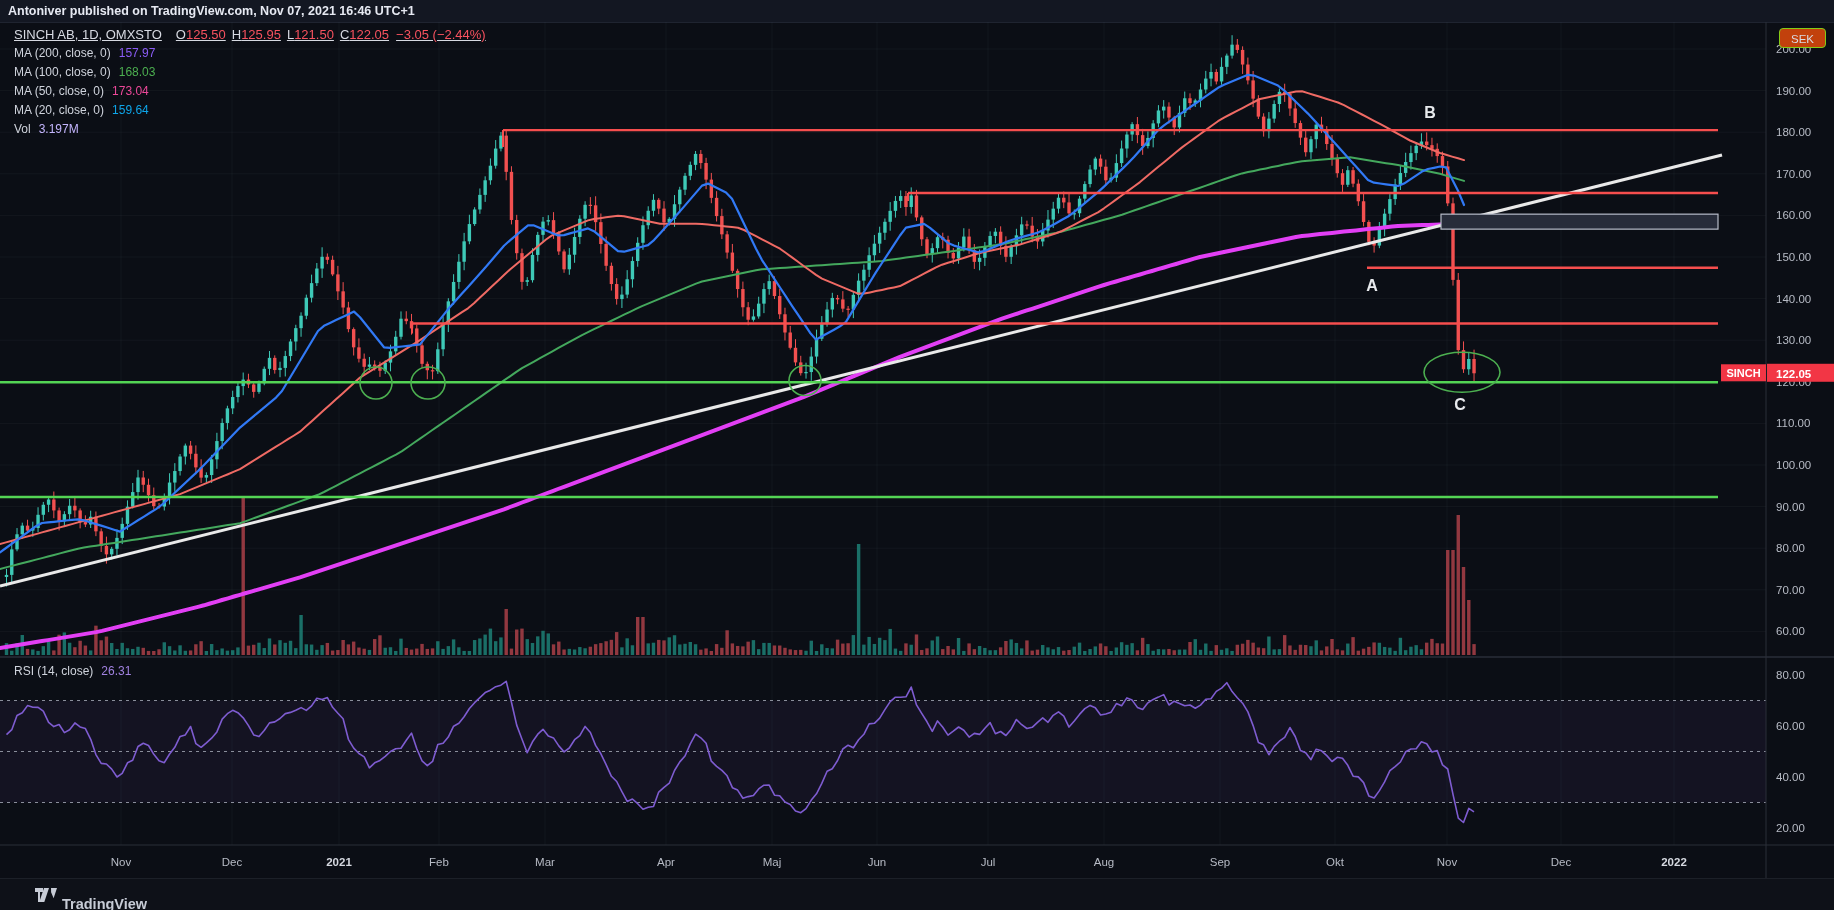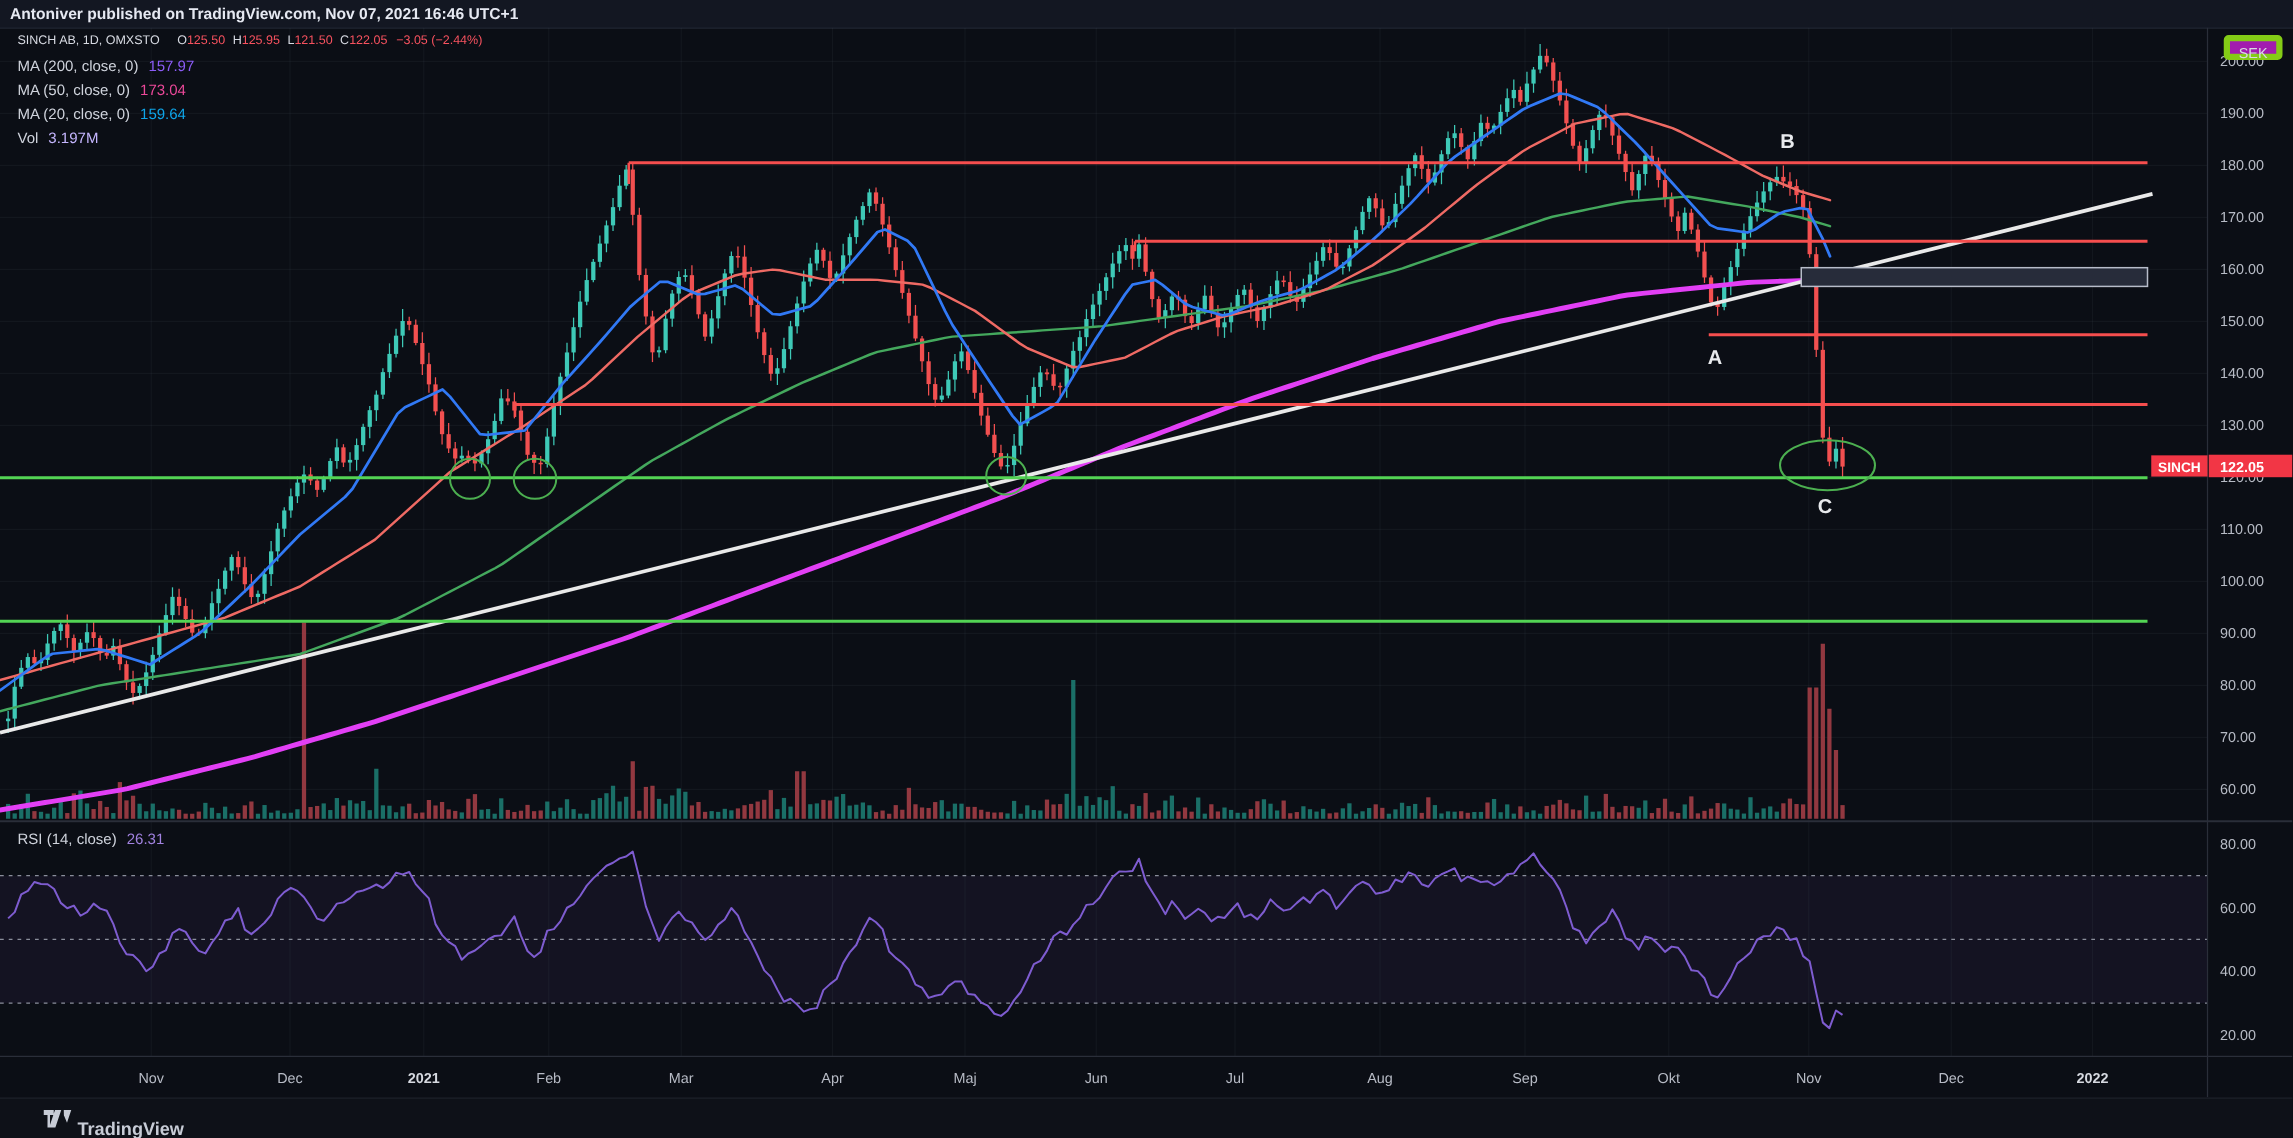--- a/index.html
+++ b/index.html
@@ -1,29 +1,29 @@
 <!DOCTYPE html>
 <html><head>
 <meta charset="utf-8">
 <style>
   html,body{margin:0;padding:0;background:#0b0e15;width:1834px;height:910px;overflow:hidden;
     font-family:"Liberation Sans","DejaVu Sans",sans-serif;-webkit-font-smoothing:antialiased;}
   .topbar{position:absolute;left:0;top:0;width:1834px;height:22px;background:#131722;border-bottom:1px solid #1f2430;padding-left:40px;}
   .topbar span{position:absolute;left:8px;top:0;line-height:22px;font-size:12.5px;font-weight:bold;color:#e6e9f2;}
   .legend{position:absolute;left:14px;top:27px;z-index:5;}
-  .legend .row1{font-size:10px;color:#d7dae2;height:19px;white-space:nowrap;}
+  .legend .row1{font-size:13px;color:#d7dae2;height:19px;white-space:nowrap;text-decoration:underline;}
   .legend .row1 .sym{font-weight:500;margin-right:8px;}
   .legend .row1 .k{color:#d7dae2;margin-left:6px;}
   .legend .row1 .v{color:#f7525f;}
   .legend .mrow{font-size:12px;color:#cfd3dc;height:19px;white-space:nowrap;}
   .legend .mrow .val{margin-left:8px;}
   .rsi-legend{position:absolute;left:14px;top:664px;z-index:5;font-size:12px;color:#cfd3dc;white-space:nowrap;}
   .rsi-legend .val{margin-left:8px;margin-top:44px;}
-  .sek-btn{position:absolute;left:1779px;top:28px;width:47px;height:20px;z-index:6;border:5px solid #84cc16;
-    border-radius:4px;color:#d8dbe3;font-size:11.5px;text-align:center;line-height:20px;background:#a21caf;box-sizing:border-box;}
+  .sek-btn{position:absolute;left:1779px;top:28px;width:47px;height:20px;z-index:6;border:1px solid #84cc16;
+    border-radius:4px;color:#d8dbe3;font-size:11.5px;text-align:center;line-height:20px;background:#c2410c;box-sizing:border-box;}
   .bottombar{position:absolute;left:0;top:878px;width:1834px;height:32px;background:#0e1118;border-top:1px solid #1c2028;}
   .bottombar .brand{position:absolute;left:62px;top:17px;font-size:14.5px;font-weight:bold;color:#c7ccd6;}
   .tvlogo{position:absolute;left:34px;top:8px;width:24px;height:16px;}
   svg{position:absolute;left:0;top:22px;}
   text{font-family:"Liberation Sans","DejaVu Sans",sans-serif;}
 </style>
 </head>
 <body>
 
 <div class="topbar">
@@ -995,20 +995,21 @@
       <text x="1561" y="866" fill="#b7bbc5" font-size="11.5" font-weight="normal" text-anchor="middle">Dec</text>
       <text x="1674" y="866" fill="#d6d9e0" font-size="11.5" font-weight="bold" text-anchor="middle">2022</text>
     </g>
   </svg>
 
 <div class="legend">
   <div class="row1">
     <span class="sym">SINCH AB, 1D, OMXSTO</span><span class="k">O</span><span class="v">125.50</span><span class="k">H</span><span class="v">125.95</span><span class="k">L</span><span class="v">121.50</span><span class="k">C</span><span class="v">122.05</span><span class="v" style="margin-left:7px">−3.05 (−2.44%)</span>
   </div>
   <div class="mrow"><span>MA (200, close, 0)</span><span class="val" style="color: #8b5cf6;">157.97</span></div>
+  <div class="mrow"><span>MA (100, close, 0)</span><span class="val" style="color: rgb(76, 175, 80);">168.03</span></div>
   <div class="mrow"><span>MA (50, close, 0)</span><span class="val" style="color: #ec4899;">173.04</span></div>
   <div class="mrow"><span>MA (20, close, 0)</span><span class="val" style="color: #0ea5e9;">159.64</span></div>
   <div class="mrow"><span>Vol</span><span class="val" style="color: #c4b5fd;">3.197M</span></div>
 </div>
 
 <div class="rsi-legend">
   <span>RSI (14, close)</span><span class="val" style="color: rgb(161, 130, 224);">26.31</span>
 </div>
 
 <div class="sek-btn">SEK</div>

